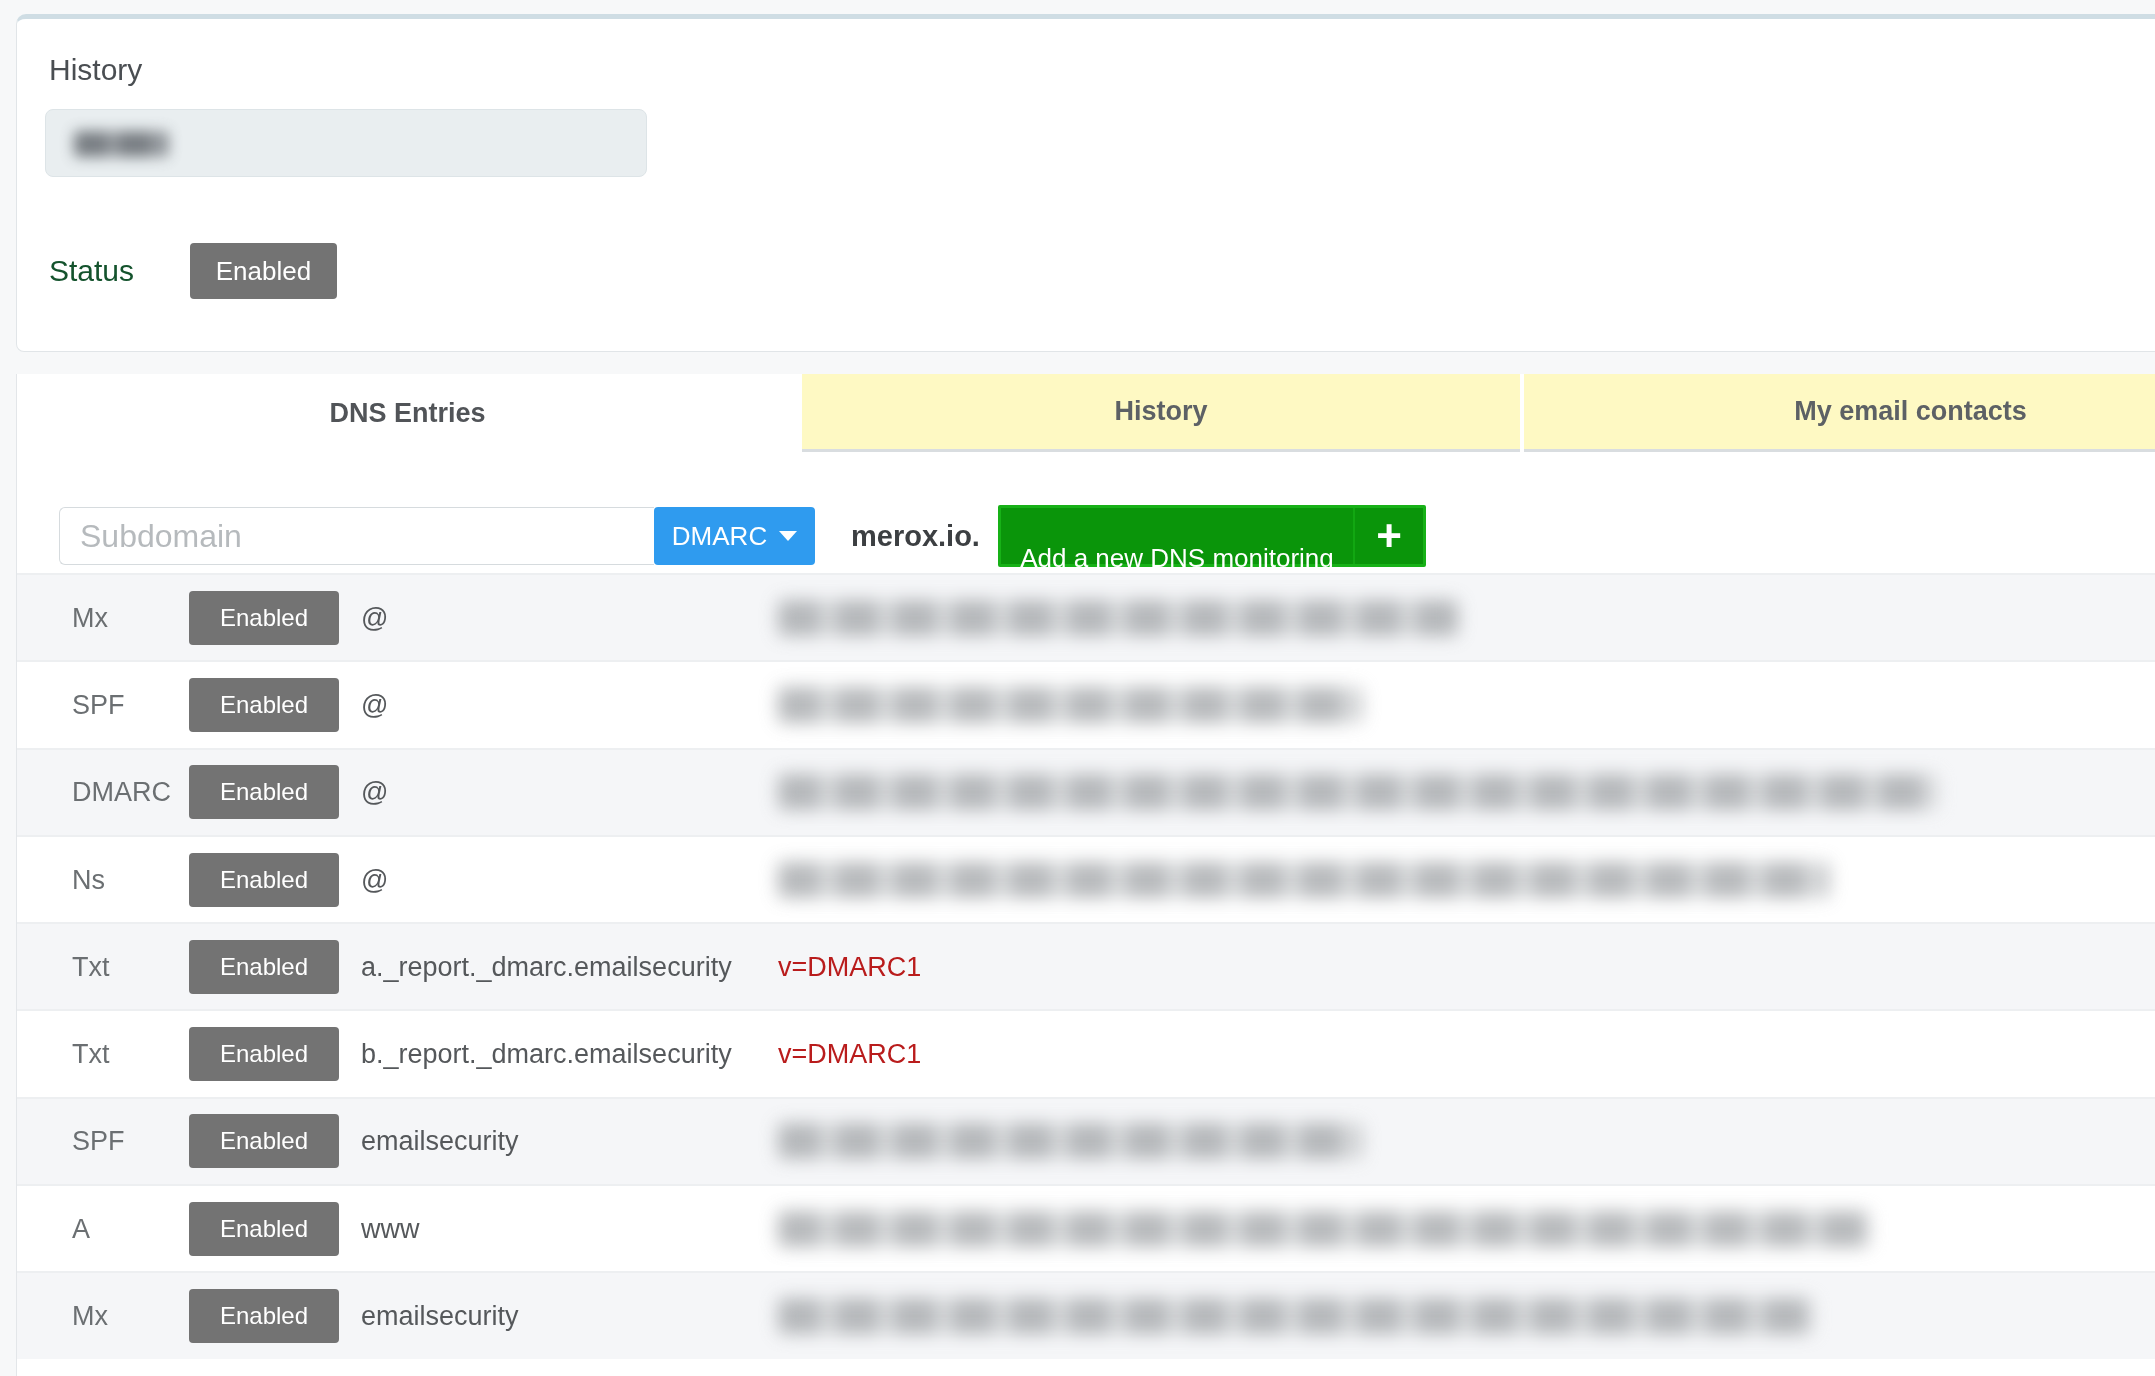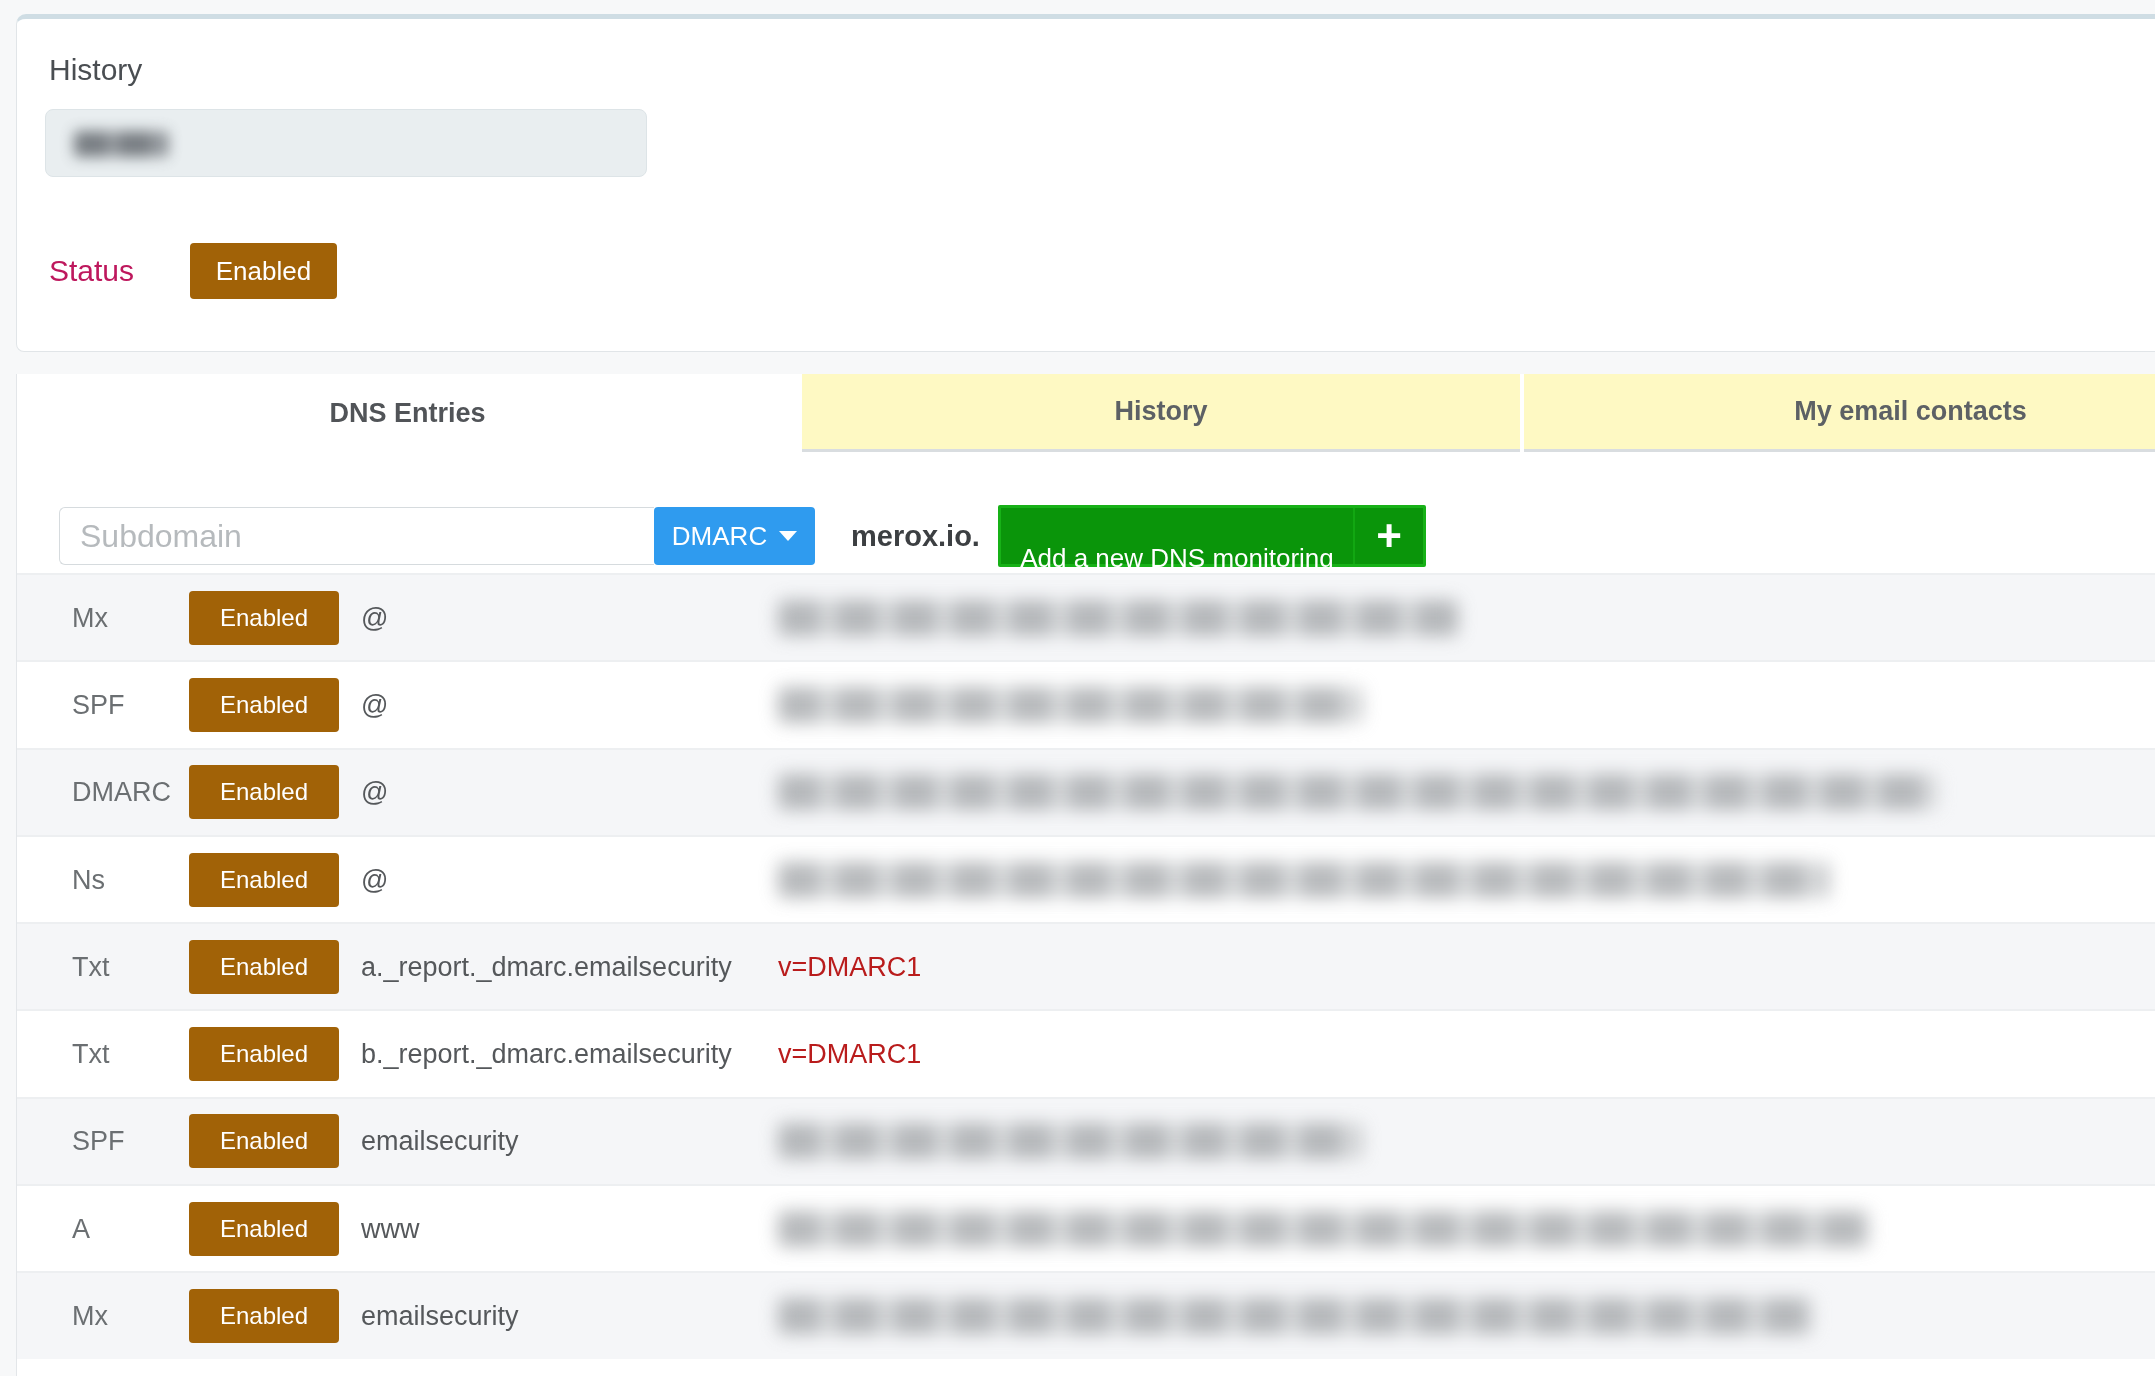--- a/index.html
+++ b/index.html
@@ -13,23 +13,23 @@
     border-radius:10px 10px 8px 8px; }
   .domain-label { position:absolute; left:32px; top:34px;
     font-size:30px; color:#4a4e52; }
   .domain-input { position:absolute; left:28px; top:90px; width:602px; height:68px;
     background:#e9eef0; border:1px solid #dde4e7; border-radius:8px; }
   .domain-smudge { position:absolute; left:28px; top:21px; width:94px; height:26px;
     border-radius:4px; opacity:.8; filter:blur(7px);
     background:repeating-linear-gradient(90deg,#5d6268 0 34px,#8a8f94 34px 44px); }
   .status-row { position:absolute; left:32px; top:224px; height:56px;
     display:flex; align-items:center; }
-  .status-label { font-size:30px; color:#be185d; width:141px; }
+  .status-label { font-size:30px; color:#14532d; width:141px; }
   .badge { display:flex; align-items:center; justify-content:center;
-    background:#a16207; color:#fff; border-radius:4px; }
+    background:#737373; color:#fff; border-radius:4px; }
   .status-badge { width:147px; height:56px; font-size:26px; }
 
   
   .panel { position:absolute; left:16px; top:374px; width:2280px; height:1002px;
     background:#fff; border-left:1px solid #e3e6e9; }
   .tab { position:absolute; top:0; height:78px; display:flex; align-items:center;
     justify-content:center; font-size:27px; font-weight:bold; cursor:pointer; }
   .tab-active { left:0; width:781px; background:#fff; color:#515458; }
   .tab-inactive { background:#fef9c3; color:#5d6165; border-bottom:3px solid #d9dde0; }
   .tab-history { left:785px; width:718px; }

